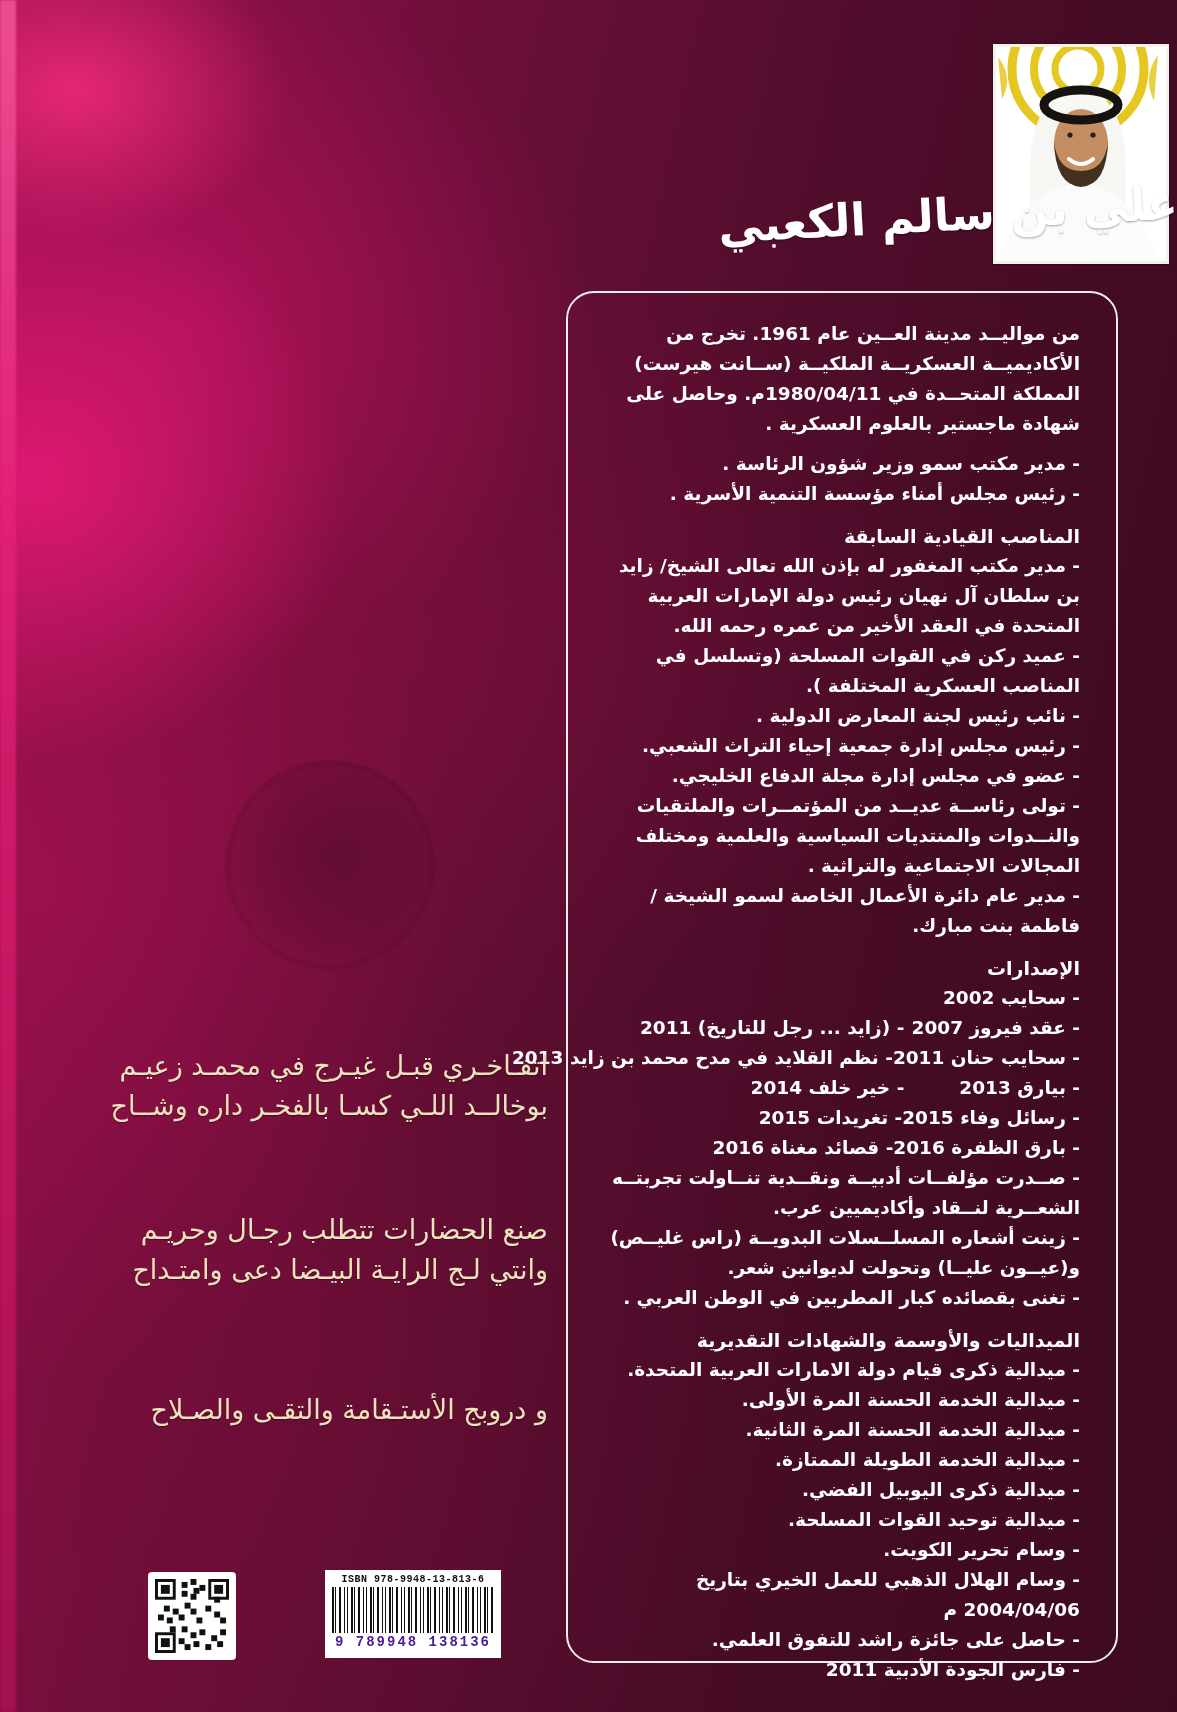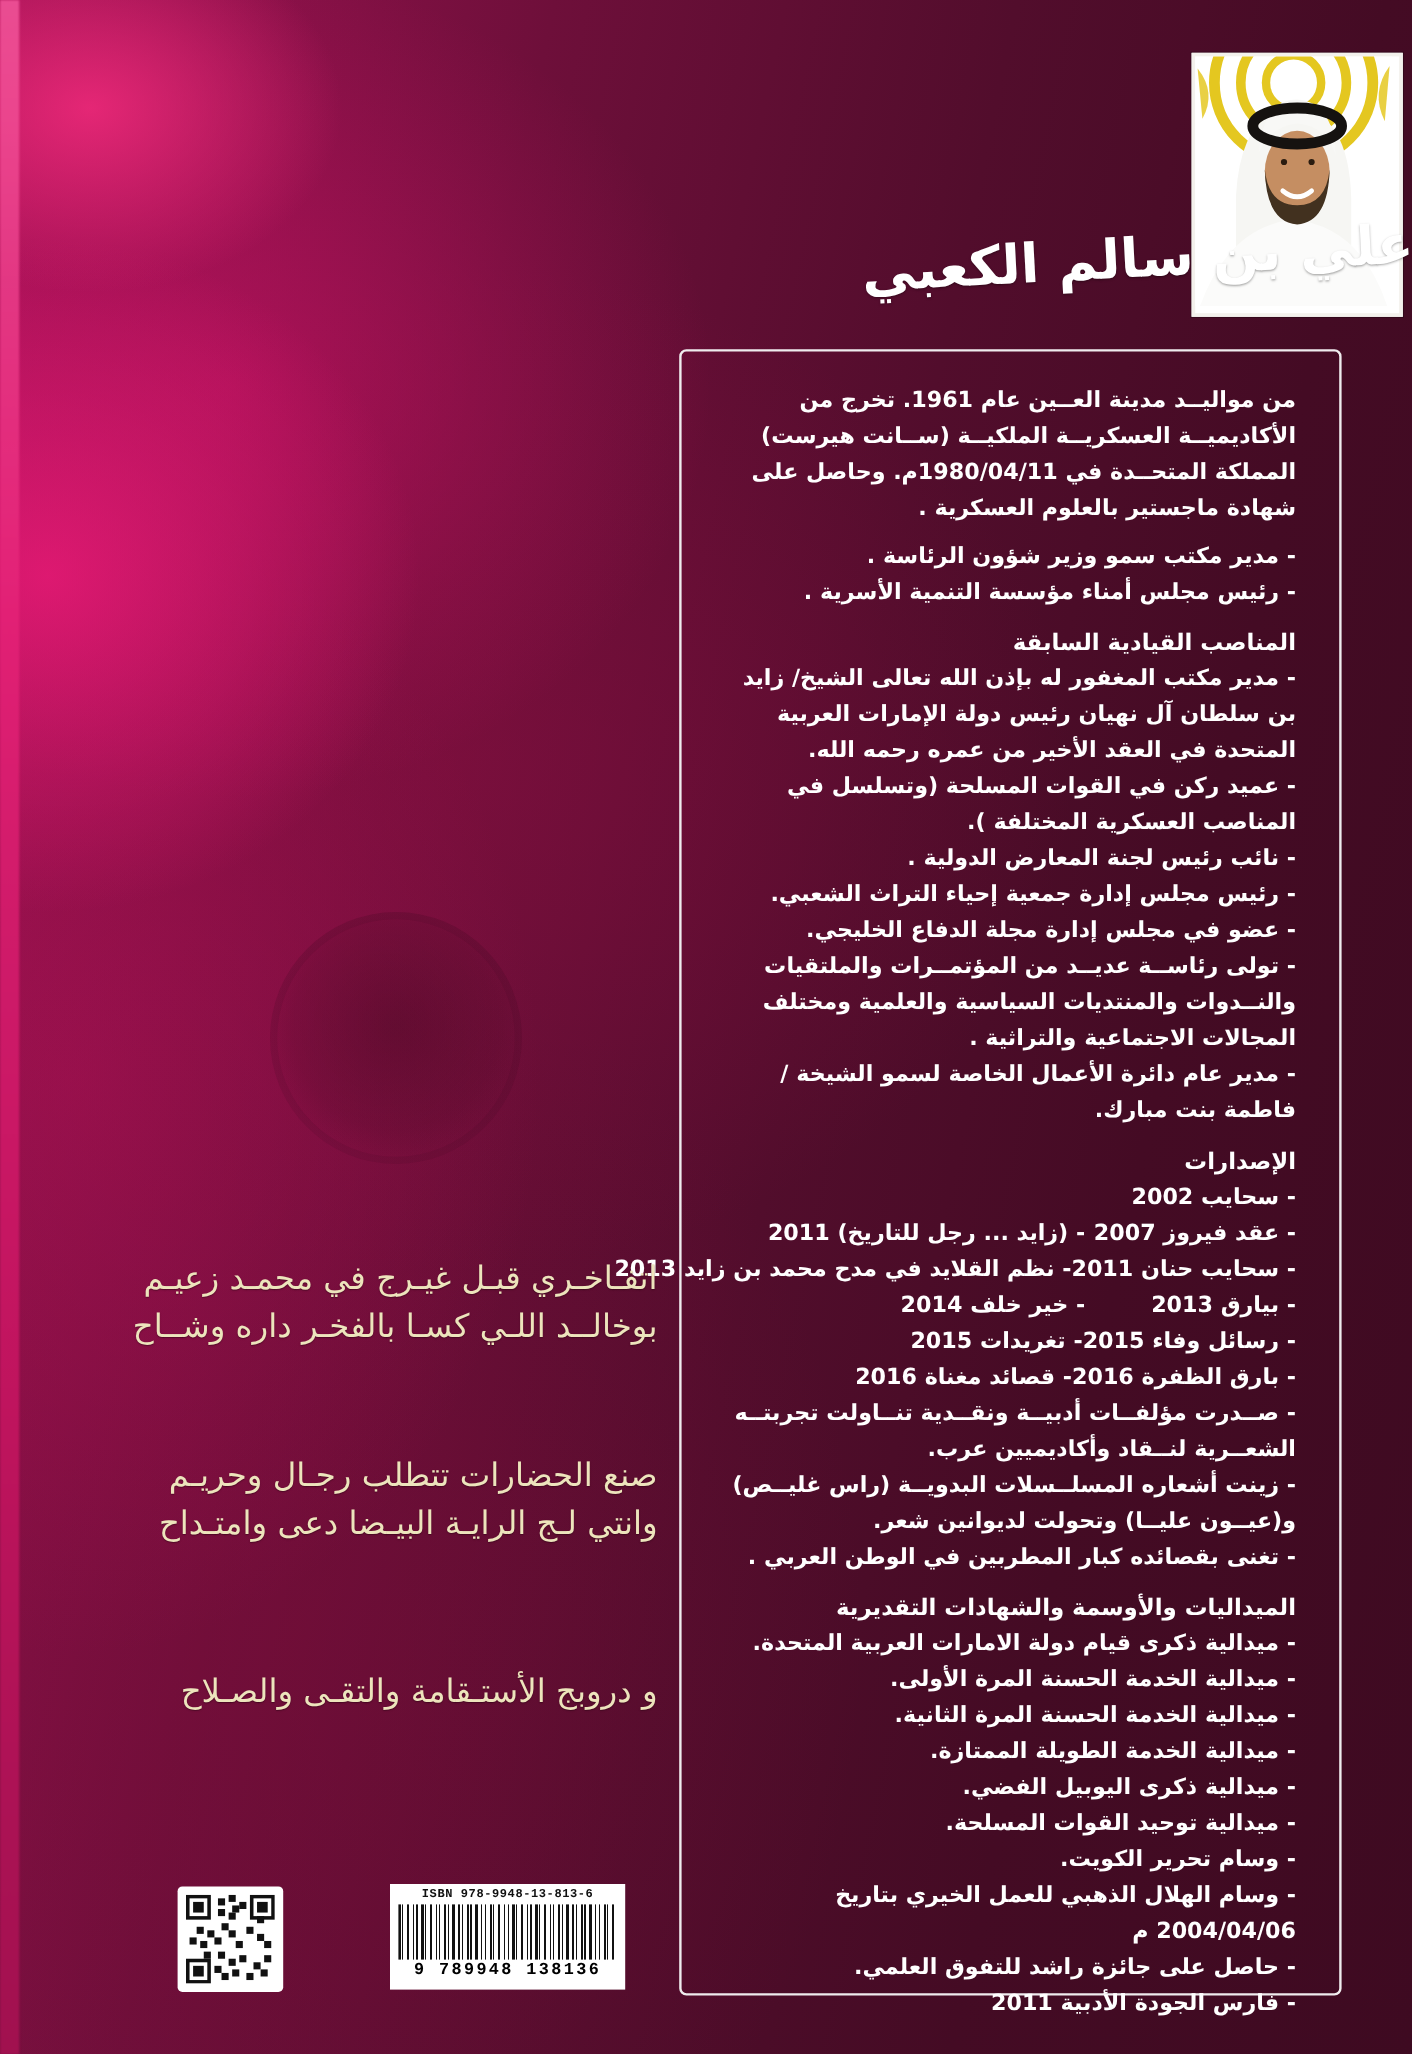--- a/index.html
+++ b/index.html
@@ -24,45 +24,45 @@
   
   .photo{position:absolute;left:993px;top:44px;width:170px;height:214px;background:#fff;
     border:3px solid #f3f1ec;box-shadow:0 0 0 1px rgba(0,0,0,.25);}
   .photo svg{display:block;}
   
   .signature{position:absolute;left:718px;top:192px;width:330px;text-align:center;
     color:#ffffff;font-size:45px;font-weight:bold;transform:rotate(-3deg);
     text-shadow:0 1px 2px rgba(0,0,0,.35);white-space:nowrap;}
   
   .info-box{position:absolute;left:566px;top:291px;width:552px;height:1372px;box-sizing:border-box;
-    border:2.5px solid #efecee;border-radius:6px;padding:26px 36px 14px 24px;
+    border:2.5px solid #efecee;border-radius:28px;padding:26px 36px 14px 24px;
     direction:rtl;text-align:right;color:#ffffff;font-weight:bold;font-size:18.5px;line-height:30px;}
   .info-box p{margin:0;}
   .info-box h3{margin:12px 0 0 0;font-size:19px;line-height:30px;font-weight:bold;}
   .para{margin-bottom:10px !important;}
   .pubrow{display:flex;direction:rtl;}
   .pubrow .pr{flex:0 0 36%;white-space:nowrap;}
   .pubrow .pl{flex:1;white-space:nowrap;}
   
   .verse{position:absolute;left:60px;width:488px;direction:rtl;text-align:right;
     color:#ede4bc;font-weight:normal;font-size:27px;line-height:40px;
     text-shadow:0 1px 1px rgba(40,4,18,.5);}
   .verse .vl{white-space:nowrap;}
   .v1{top:1046px;} .v2{top:1210px;} .v3{top:1390px;}
   
   .qr{position:absolute;left:148px;top:1572px;width:88px;height:88px;background:#fff;
     border-radius:4px;padding:7px;box-sizing:border-box;}
-  .barcode{position:absolute;left:325px;top:1570px;width:196px;height:88px;background:#fff;
+  .barcode{position:absolute;left:325px;top:1570px;width:176px;height:88px;background:#fff;
     box-sizing:border-box;padding:4px 7px 2px 7px;text-align:center;}
   .isbn-label{font-family:"Liberation Mono",monospace;font-size:10px;font-weight:bold;color:#111;
     letter-spacing:.5px;white-space:nowrap;}
   .bars{height:46px;margin-top:2px;
     background:
       repeating-linear-gradient(90deg,#111 0 2px,#fff 2px 3px,#111 3px 4px,#fff 4px 7px,#111 7px 9px,#fff 9px 12px,#111 12px 13px,#fff 13px 15px,#111 15px 16px,#fff 16px 19px);}
-  .isbn-digits{font-family:"Liberation Mono",monospace;font-size:14px;font-weight:bold;color:#000000;
+  .isbn-digits{font-family:"Liberation Mono",monospace;font-size:14px;font-weight:bold;color:#4c1d95;
     letter-spacing:2px;white-space:nowrap;margin-top:1px;}
 </style>
 </head>
 <body>
 
 <div id="cover">
 
   <div class="edge"></div>
   <div class="watermark"></div>
 

